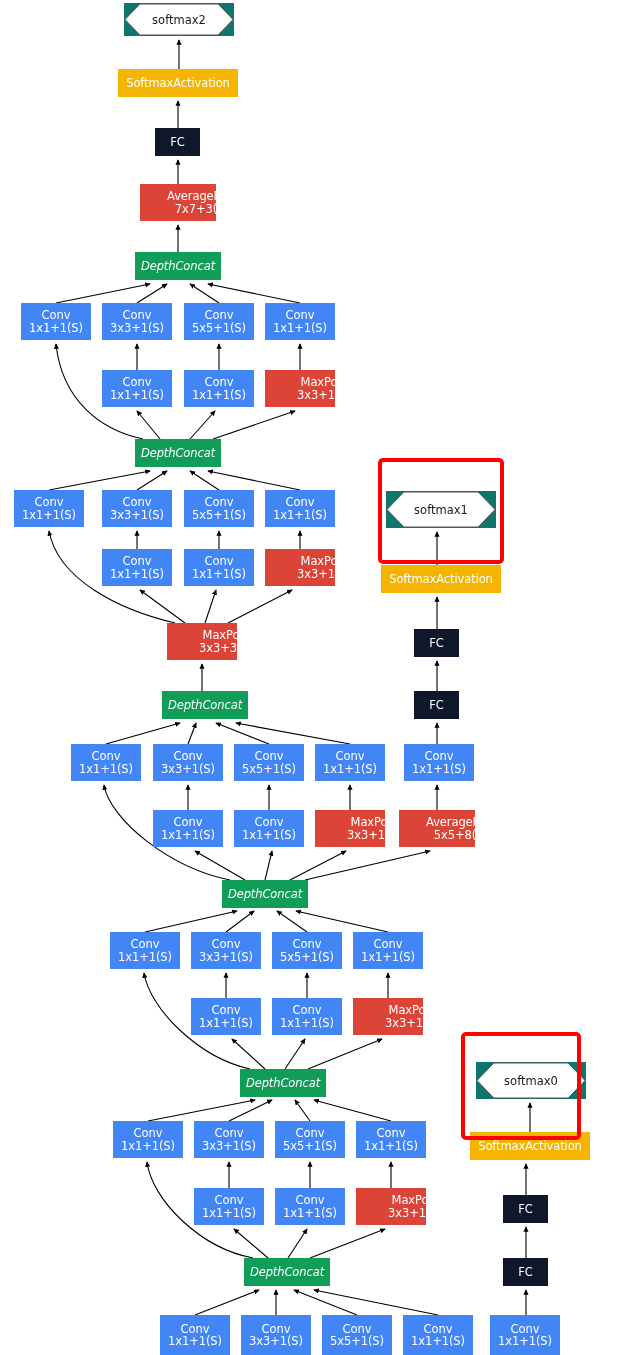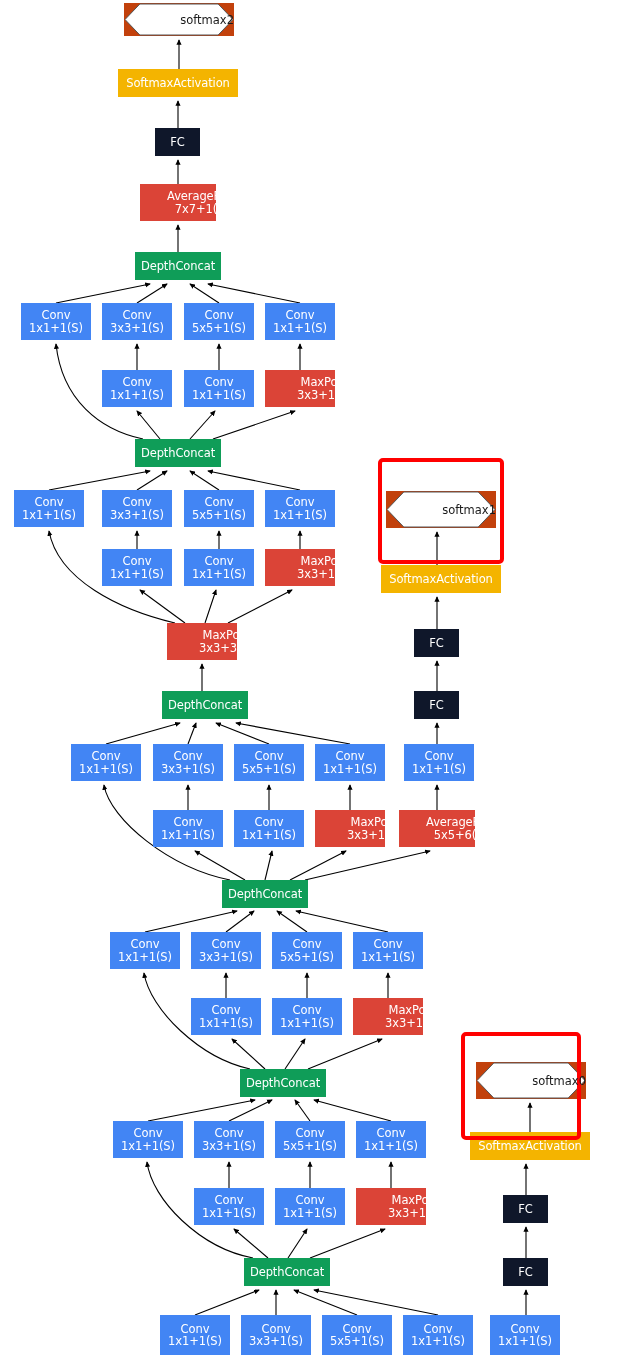--- a/index.html
+++ b/index.html
@@ -5,25 +5,25 @@
   html,body{margin:0;padding:0;background:#ffffff;}
   body{width:632px;height:1355px;position:relative;overflow:hidden;
        font-family:"DejaVu Sans","Liberation Sans",sans-serif;}
   #canvas{position:absolute;left:0;top:0;width:632px;height:1355px;}
   .node{position:absolute;box-sizing:border-box;display:flex;flex-direction:column;
         align-items:center;justify-content:center;color:#ffffff;line-height:1.08;
         font-size:11.5px;letter-spacing:-0.1px;white-space:nowrap;}
   .node .l1,.node .l2{display:block;}
   .conv{background:#4285F4;}
   .pool{background:#DB4437;padding-left:48px;}
-  .concat{background:#0F9D58;}
+  .concat{background:#0F9D58;font-style:italic;}
   .softmaxact{background:#F4B400;}
   .fc{background:#0f172a;}
   .term{position:absolute;box-sizing:border-box;display:flex;align-items:center;
-        justify-content:flex-end;color:#1a1a1a;font-size:11.5px;background:#c2410c;}
+        justify-content:center;color:#1a1a1a;font-size:11.5px;background:#0f766e;}
   .term-oct{position:absolute;left:0;top:0;width:100%;height:100%;}
   .term span{position:relative;z-index:2;}
   .redbox{position:absolute;box-sizing:border-box;border:4px solid #FF0000;
           border-radius:5px;background:transparent;}
 </style>
 </head>
 <body>
 
 <svg id="canvas" viewBox="0 0 632 1355">
   <defs>
@@ -117,21 +117,21 @@
       <span>softmax2</span>
     </div>
     <div class="node softmaxact" style="left: 118px; top: 69px; width: 120px; height: 28px;">
       <span class="l1">SoftmaxActivation</span>
     </div>
     <div class="node fc" style="left: 155px; top: 128px; width: 45px; height: 28px;">
       <span class="l1">FC</span>
     </div>
     <div class="node pool" style="left: 140px; top: 184px; width: 76px; height: 37px;">
       <span class="l1">AveragePool</span>
-      <span class="l2">7x7+1(V)</span>
+      <span class="l2">7x7+3(V)</span>
     </div>
     <div class="node concat" style="left: 135px; top: 252px; width: 86px; height: 28px;">
       <span class="l1">DepthConcat</span>
     </div>
     <div class="node conv" style="left: 21px; top: 303px; width: 70px; height: 37px;">
       <span class="l1">Conv</span>
       <span class="l2">1x1+1(S)</span>
     </div>
     <div class="node conv" style="left: 102px; top: 303px; width: 70px; height: 37px;">
       <span class="l1">Conv</span>
@@ -222,21 +222,21 @@
     <div class="node conv" style="left: 234px; top: 810px; width: 70px; height: 37px;">
       <span class="l1">Conv</span>
       <span class="l2">1x1+1(S)</span>
     </div>
     <div class="node pool" style="left: 315px; top: 810px; width: 70px; height: 37px;">
       <span class="l1">MaxPool</span>
       <span class="l2">3x3+1(S)</span>
     </div>
     <div class="node pool" style="left: 399px; top: 810px; width: 76px; height: 37px;">
       <span class="l1">AveragePool</span>
-      <span class="l2">5x5+6(V)</span>
+      <span class="l2">5x5+8(V)</span>
     </div>
     <div class="node fc" style="left: 414px; top: 691px; width: 45px; height: 28px;">
       <span class="l1">FC</span>
     </div>
     <div class="node fc" style="left: 414px; top: 629px; width: 45px; height: 28px;">
       <span class="l1">FC</span>
     </div>
     <div class="node softmaxact" style="left: 381px; top: 565px; width: 120px; height: 28px;">
       <span class="l1">SoftmaxActivation</span>
     </div>

